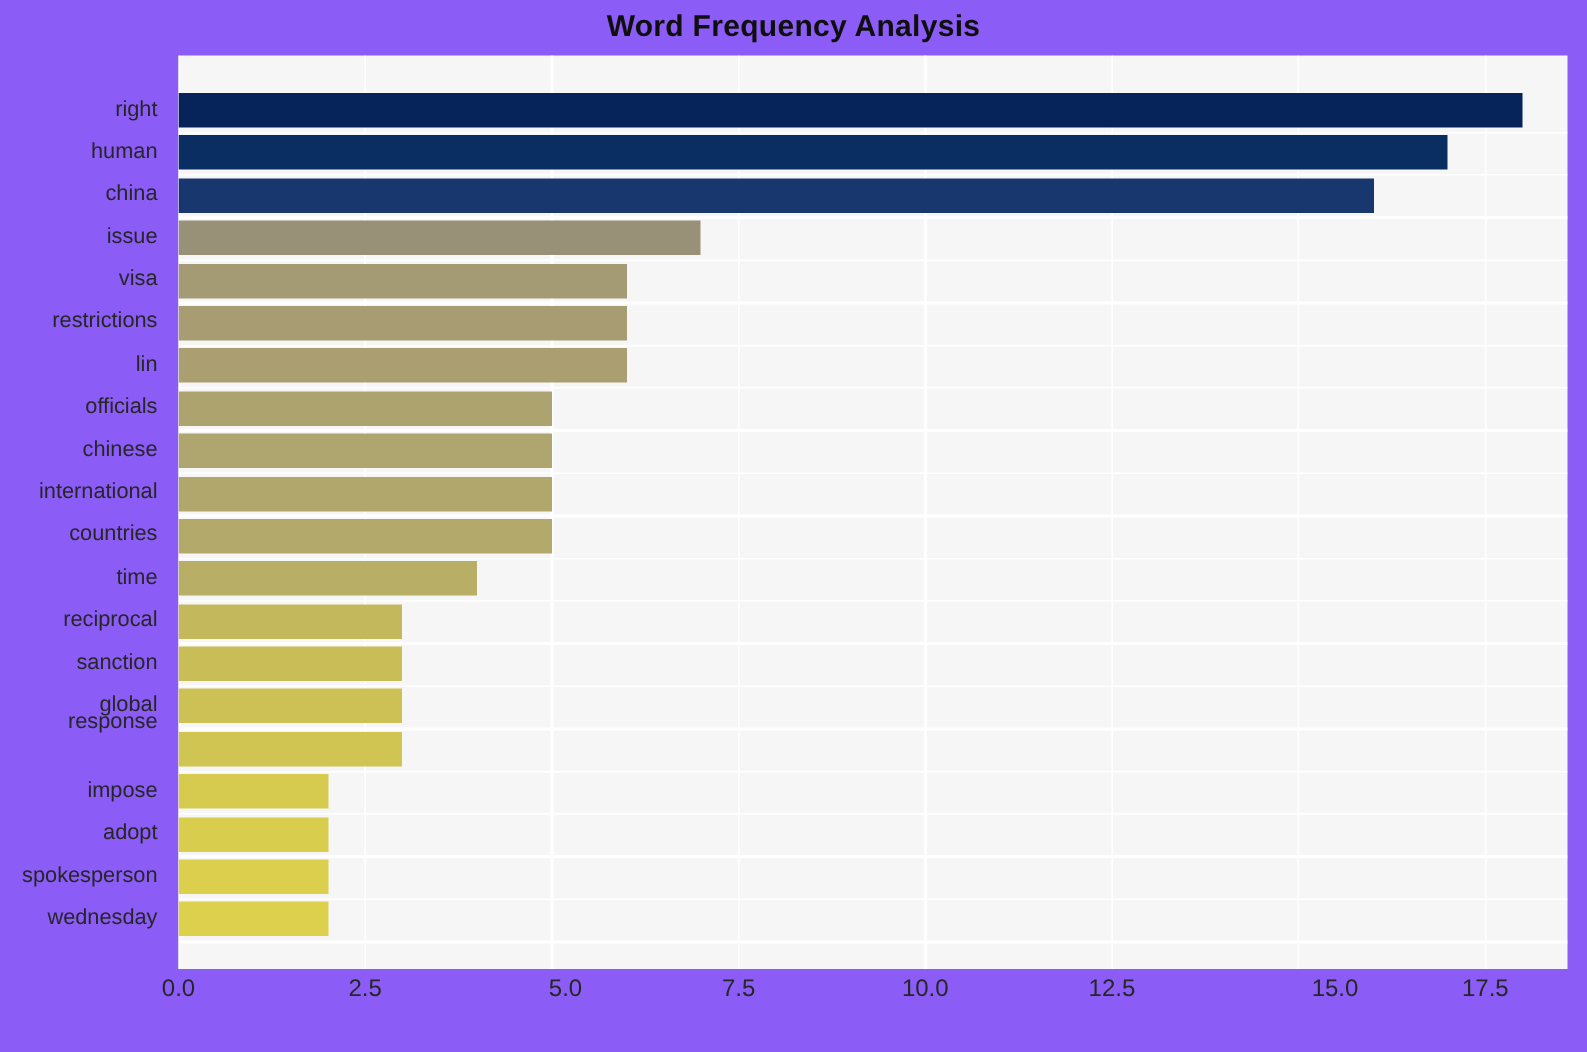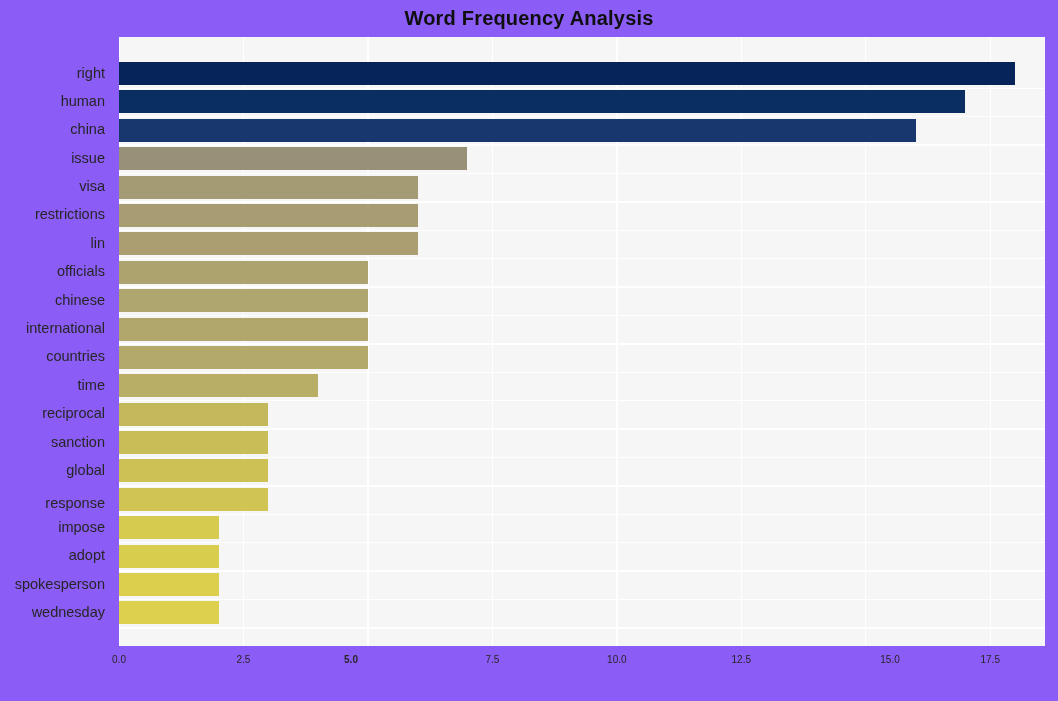--- a/index.html
+++ b/index.html
@@ -102,21 +102,21 @@
     top: 650px;
     width: 1058px;
     height: 24px;
   }
   .xtick {
     position: absolute;
     top: 0;
     width: 80px;
     margin-left: -40px;
     text-align: center;
-    font-size: 10px;
+    font-size: 16px;
     color: #262626;
     line-height: 19px;
     white-space: nowrap;
   }
 
   #xaxis-label {
     position: absolute;
     left: 0;
     top: 674px;
     width: 1058px;
@@ -198,30 +198,30 @@
       <div class="ytick" style="top: 206.458px;">restrictions</div>
       <div class="ytick" style="top: 234.85px;">lin</div>
       <div class="ytick" style="top: 263.241px;">officials</div>
       <div class="ytick" style="top: 291.633px;">chinese</div>
       <div class="ytick" style="top: 320.024px;">international</div>
       <div class="ytick" style="top: 348.416px;">countries</div>
       <div class="ytick" style="top: 376.808px;">time</div>
       <div class="ytick" style="top: 405.199px;">reciprocal</div>
       <div class="ytick" style="top: 433.591px;">sanction</div>
       <div class="ytick" style="top: 461.983px;">global</div>
-      <div class="ytick" style="top: 495px; padding-left: 16px;">response</div>
+      <div class="ytick" style="top: 473px; padding-left: 16px;">response</div>
       <div class="ytick" style="top: 518.766px;">impose</div>
       <div class="ytick" style="top: 547.157px;">adopt</div>
       <div class="ytick" style="top: 575.549px;">spokesperson</div>
       <div class="ytick" style="top: 603.941px;">wednesday</div>
     </div>
   <div id="xtick-layer">
       <div class="xtick" style="left: 119px;">0.0</div>
       <div class="xtick" style="left: 243.462px;">2.5</div>
-      <div class="xtick" style="left: 351px; font-weight: bold;">5.0</div>
+      <div class="xtick" style="left: 377px;">5.0</div>
       <div class="xtick" style="left: 492.387px;">7.5</div>
       <div class="xtick" style="left: 616.849px;">10.0</div>
       <div class="xtick" style="left: 741.312px;">12.5</div>
       <div class="xtick" style="left: 890px;">15.0</div>
       <div class="xtick" style="left: 990.237px;">17.5</div>
     </div>
 
 
 </div>
 

